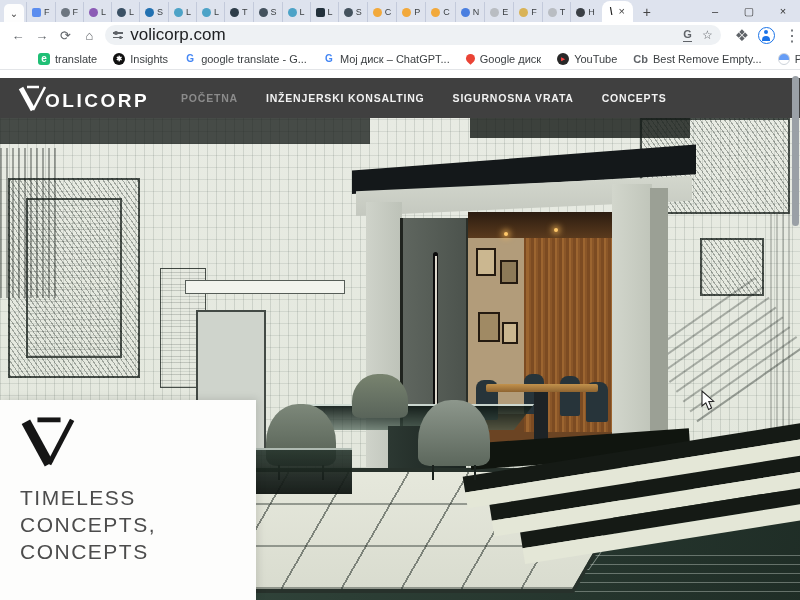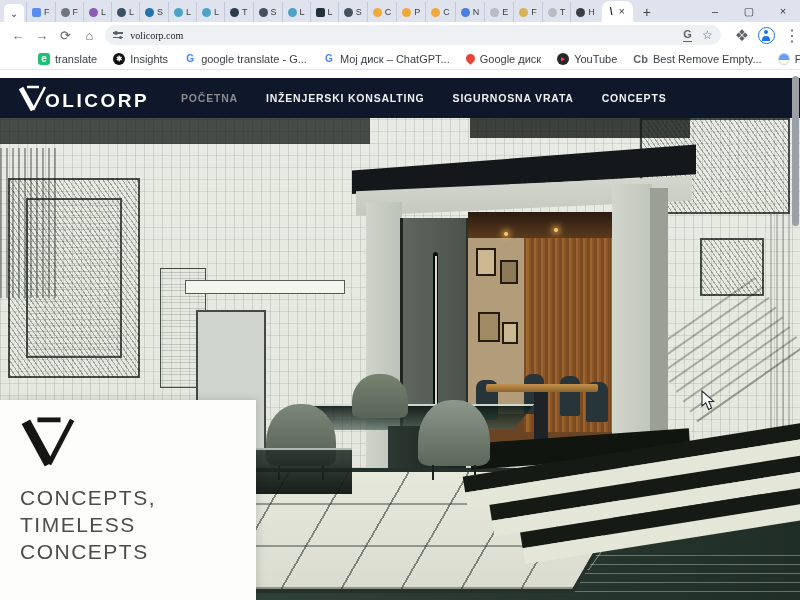--- a/index.html
+++ b/index.html
@@ -19,38 +19,38 @@
   .wincontrols { margin-left:auto; display:flex; align-items:center; height:22px; }
   .winbtn { width:34px; height:22px; display:flex; align-items:center; justify-content:center; font-size:11px; color:#333; }
 
   .toolbar { position:absolute; left:0; top:22px; width:800px; height:26px; background:#fff; display:flex; align-items:center; }
   .navbtn { width:24px; height:24px; display:flex; align-items:center; justify-content:center; font-size:13px; color:#5f6368; }
   .omnibox { height:20px; width:620px; margin-left:4px; background:#eef1f4; border-radius:11px; display:flex; align-items:center; padding:0 8px; gap:7px; }
   .tune-icon { display:flex; flex-direction:column; gap:3px; }
   .tune-icon i { display:block; width:10px; height:1.5px; background:#5f6368; position:relative; }
   .tune-icon i::after { content:""; position:absolute; top:-1px; width:3.5px; height:3.5px; border-radius:50%; background:#5f6368; }
   .tune-icon i:nth-child(1)::after { left:1px; } .tune-icon i:nth-child(2)::after { right:1px; }
-  .url { font-size:10px; color:#202124; flex:1;font-family:Liberation Serif, serif; }
+  .url { font-size:17px; color:#202124; flex:1; }
   .boxicons { display:flex; align-items:center; gap:10px; font-size:12px; color:#5f6368; }
   .g-translate { font-size:11px; font-weight:bold; color:#5f6368; border-bottom:1.5px solid #5f6368; line-height:1.1; }
   .toolbar-right { display:flex; align-items:center; gap:9px; margin-left:14px; color:#5f6368; }
   .avatar { width:17px; height:17px; border-radius:50%; border:1.6px solid #1a73e8; position:relative; }
   .avatar::before { content:""; position:absolute; left:5px; top:2.5px; width:4px; height:4px; border-radius:50%; background:#1a73e8; }
   .avatar::after { content:""; position:absolute; left:3px; top:8px; width:8px; height:5px; border-radius:4px 4px 0 0; background:#1a73e8; }
 
   .bookmarks { position:absolute; left:0; top:48px; width:800px; height:22px; background:#fff; border-bottom:1px solid #e3e5e8; display:flex; align-items:center; padding:0 10px; gap:16px; font-size:11px; color:#3c4043; }
   .bm { display:flex; align-items:center; gap:5px; white-space:nowrap; }
   .bm-ic { width:12px; height:12px; display:flex; align-items:center; justify-content:center; font-size:10px; font-weight:bold; border-radius:50%; }
   .apps-grid { width:12px; height:12px; background:
       radial-gradient(circle, #5f6368 1.3px, transparent 1.4px) 0 0/5px 5px; margin-right:-4px; }
   .bm-sep { width:1px; height:14px; background:#dadce0; }
 
   
   .content { position:absolute; left:0; top:70px; width:800px; height:530px; background:#fff; overflow:hidden; }
-  .siteheader { position:absolute; left:0; top:8px; width:800px; height:40px; background:#0f172a; display:flex; align-items:center; z-index:30; }
+  .siteheader { position:absolute; left:0; top:8px; width:800px; height:40px; background:#404040; display:flex; align-items:center; z-index:30; }
   .brand { display:flex; align-items:flex-end; margin-left:18px; }
   .brand-text { color:#fff; font-size:19px; font-weight:bold; letter-spacing:2.5px; margin-left:-3px; }
   .mainnav { display:flex; gap:28px; margin-left:32px; }
   .navlink { font-size:10.5px; font-weight:bold; letter-spacing:0.8px; color:#f2f2f2; }
   .navlink.current { color:#8b8b8b; }
 
   
   .hero { position:absolute; left:0; top:48px; width:800px; height:482px; overflow:hidden; background:
       repeating-linear-gradient(90deg, rgba(35,52,45,.13) 0 1px, transparent 1px 9px),
       repeating-linear-gradient(0deg, rgba(35,52,45,.10) 0 1px, transparent 1px 12px),
@@ -363,22 +363,22 @@
     <div class="coffee" style="left:240px; top:330px; width:112px; height:46px"></div>
     <div class="coffee" style="left:104px; top:362px; width:132px; height:40px; opacity:.9"></div>
 
     <div class="card">
       <svg width="58" height="52" viewBox="0 0 30 27">
         <path d="M3 3 L15 25" stroke="#161616" stroke-width="5" fill="none"></path>
         <path d="M27 2 L15 25" stroke="#161616" stroke-width="2.5" fill="none"></path>
         <path d="M9 2 L21 2" stroke="#161616" stroke-width="2.5" fill="none"></path>
       </svg>
       <div class="headline">
+        <div>TIMELESS</div>
         <div>CONCEPTS,</div>
-        <div>TIMELESS</div>
         <div>CONCEPTS</div>
       </div>
     </div>
   </div>
 
   <div class="scroll-thumb"></div>
   <div class="cursor">
     <svg width="15" height="21" viewBox="0 0 15 21">
       <path d="M2 1 L2 16 L5.8 12.8 L8.6 19.4 L11.6 18 L8.8 11.6 L13.6 11.2 Z" fill="#ffffff" stroke="#222222" stroke-width="1.1"></path>
     </svg>

